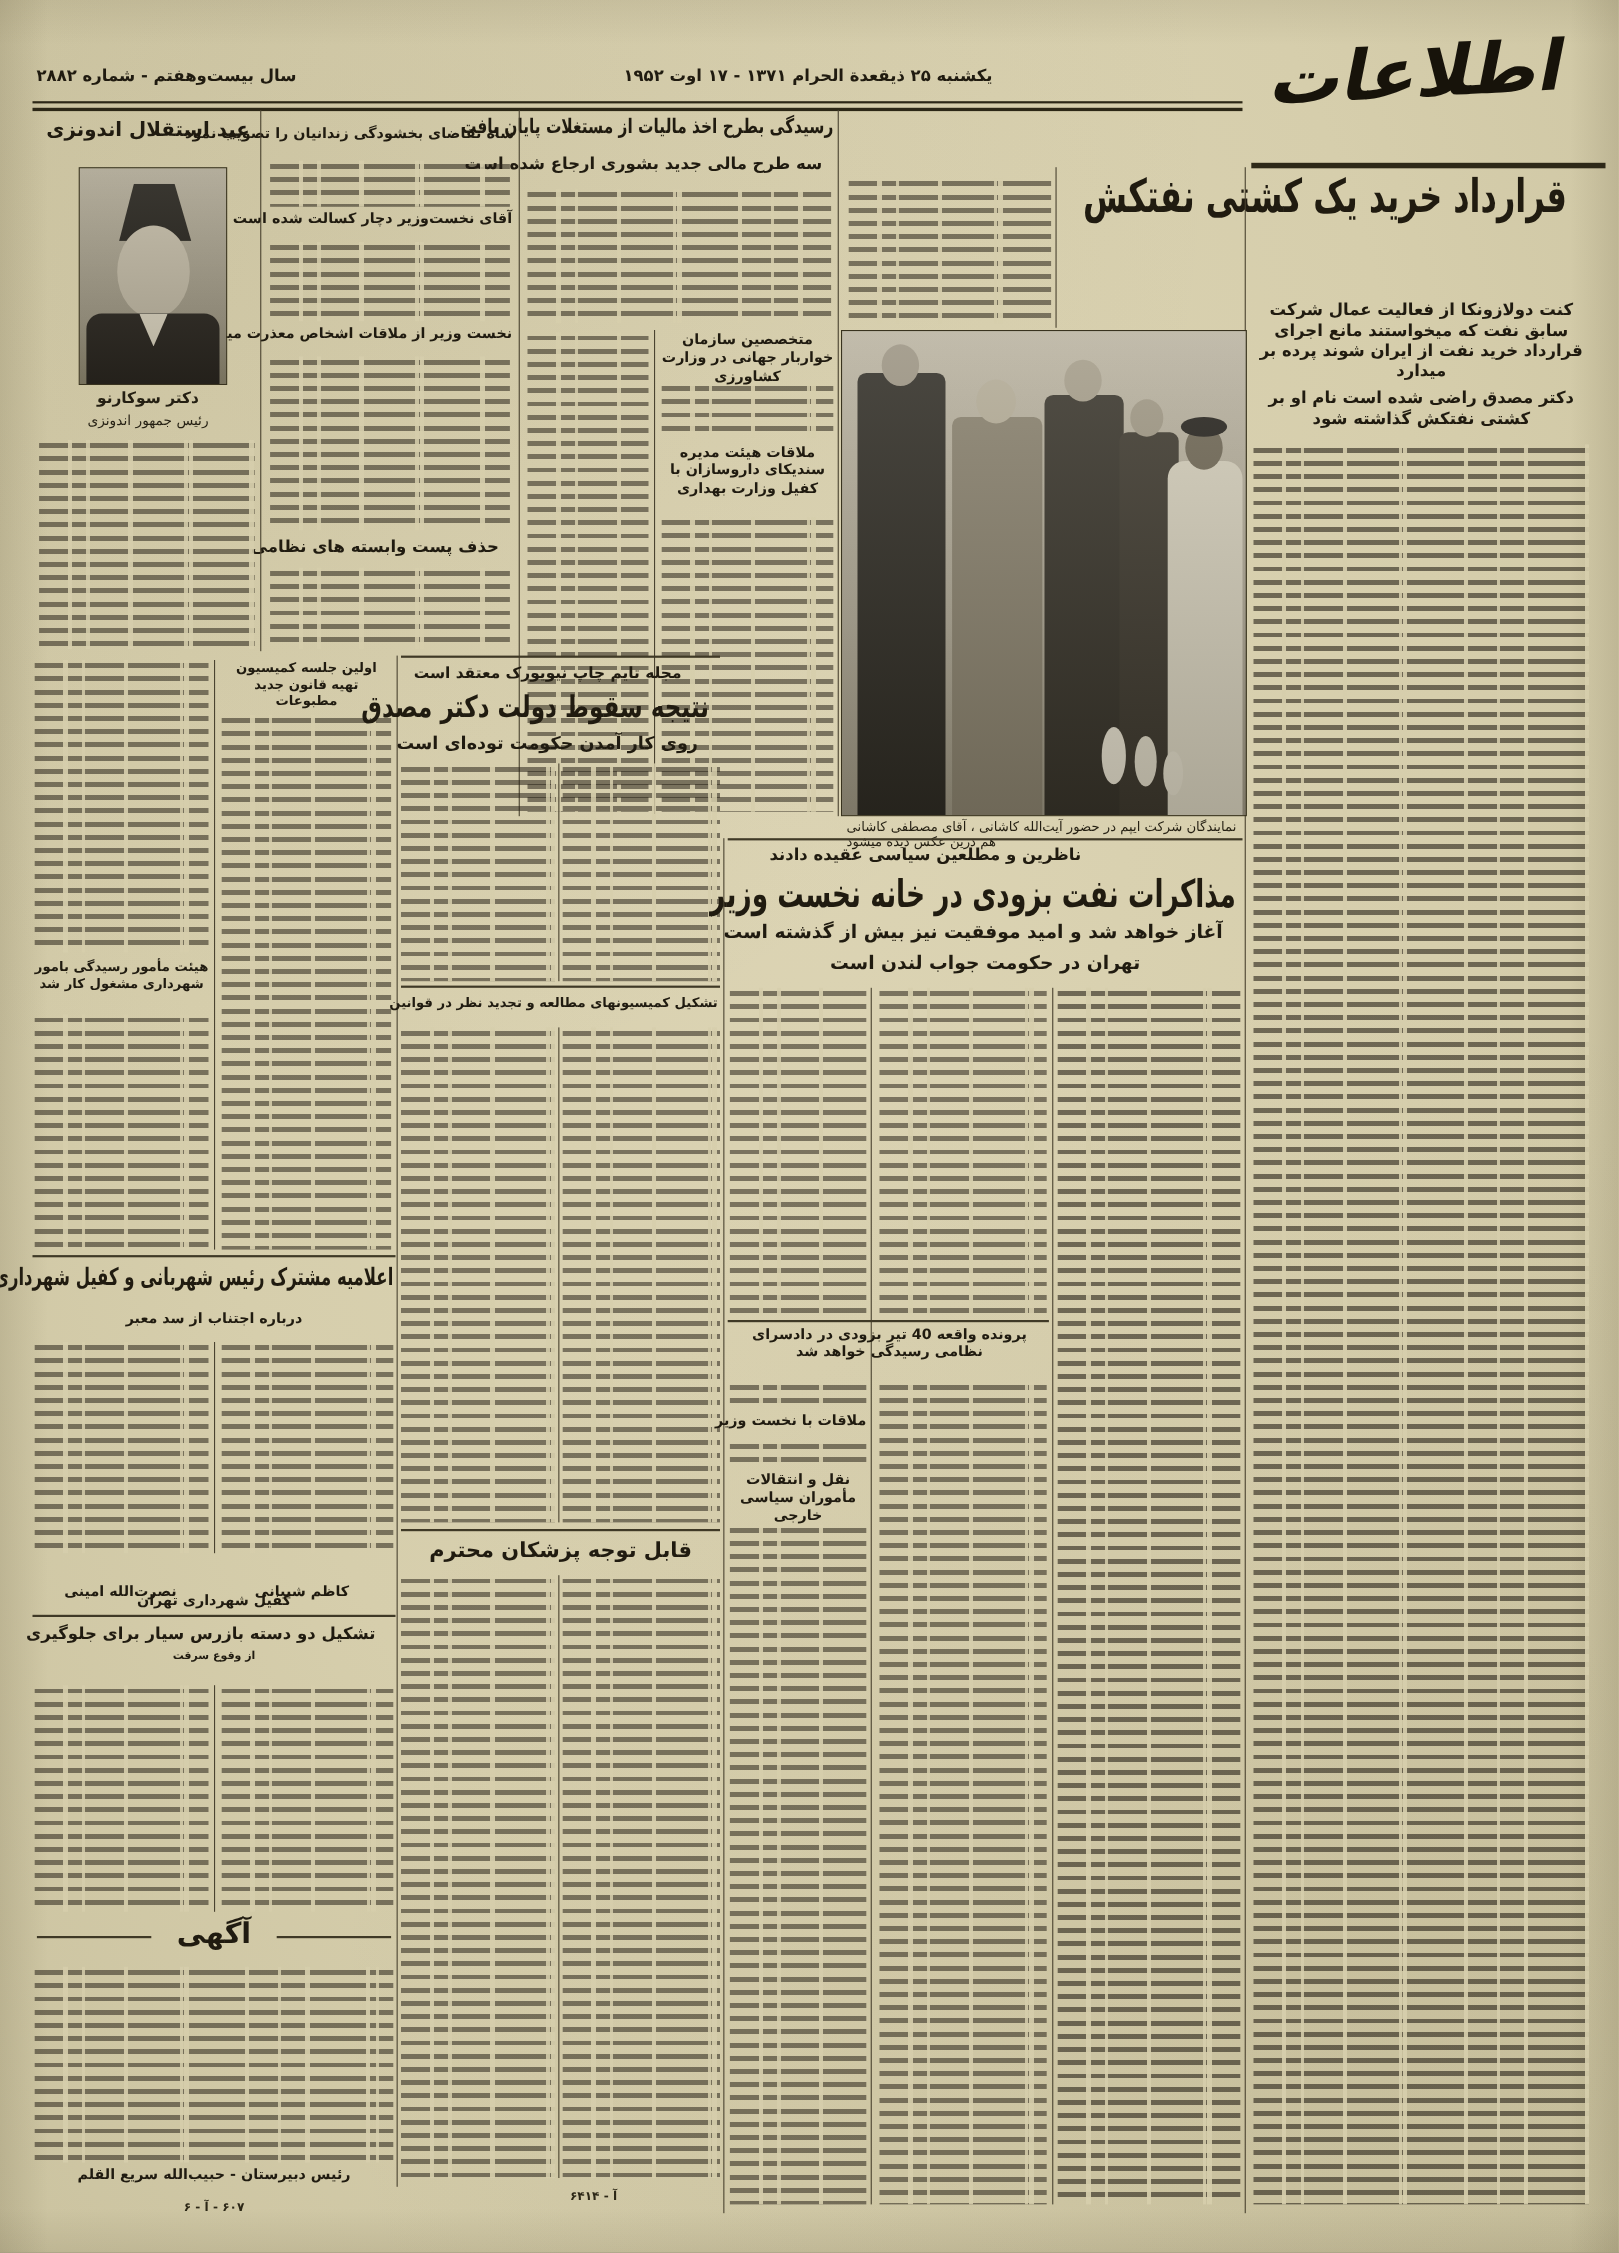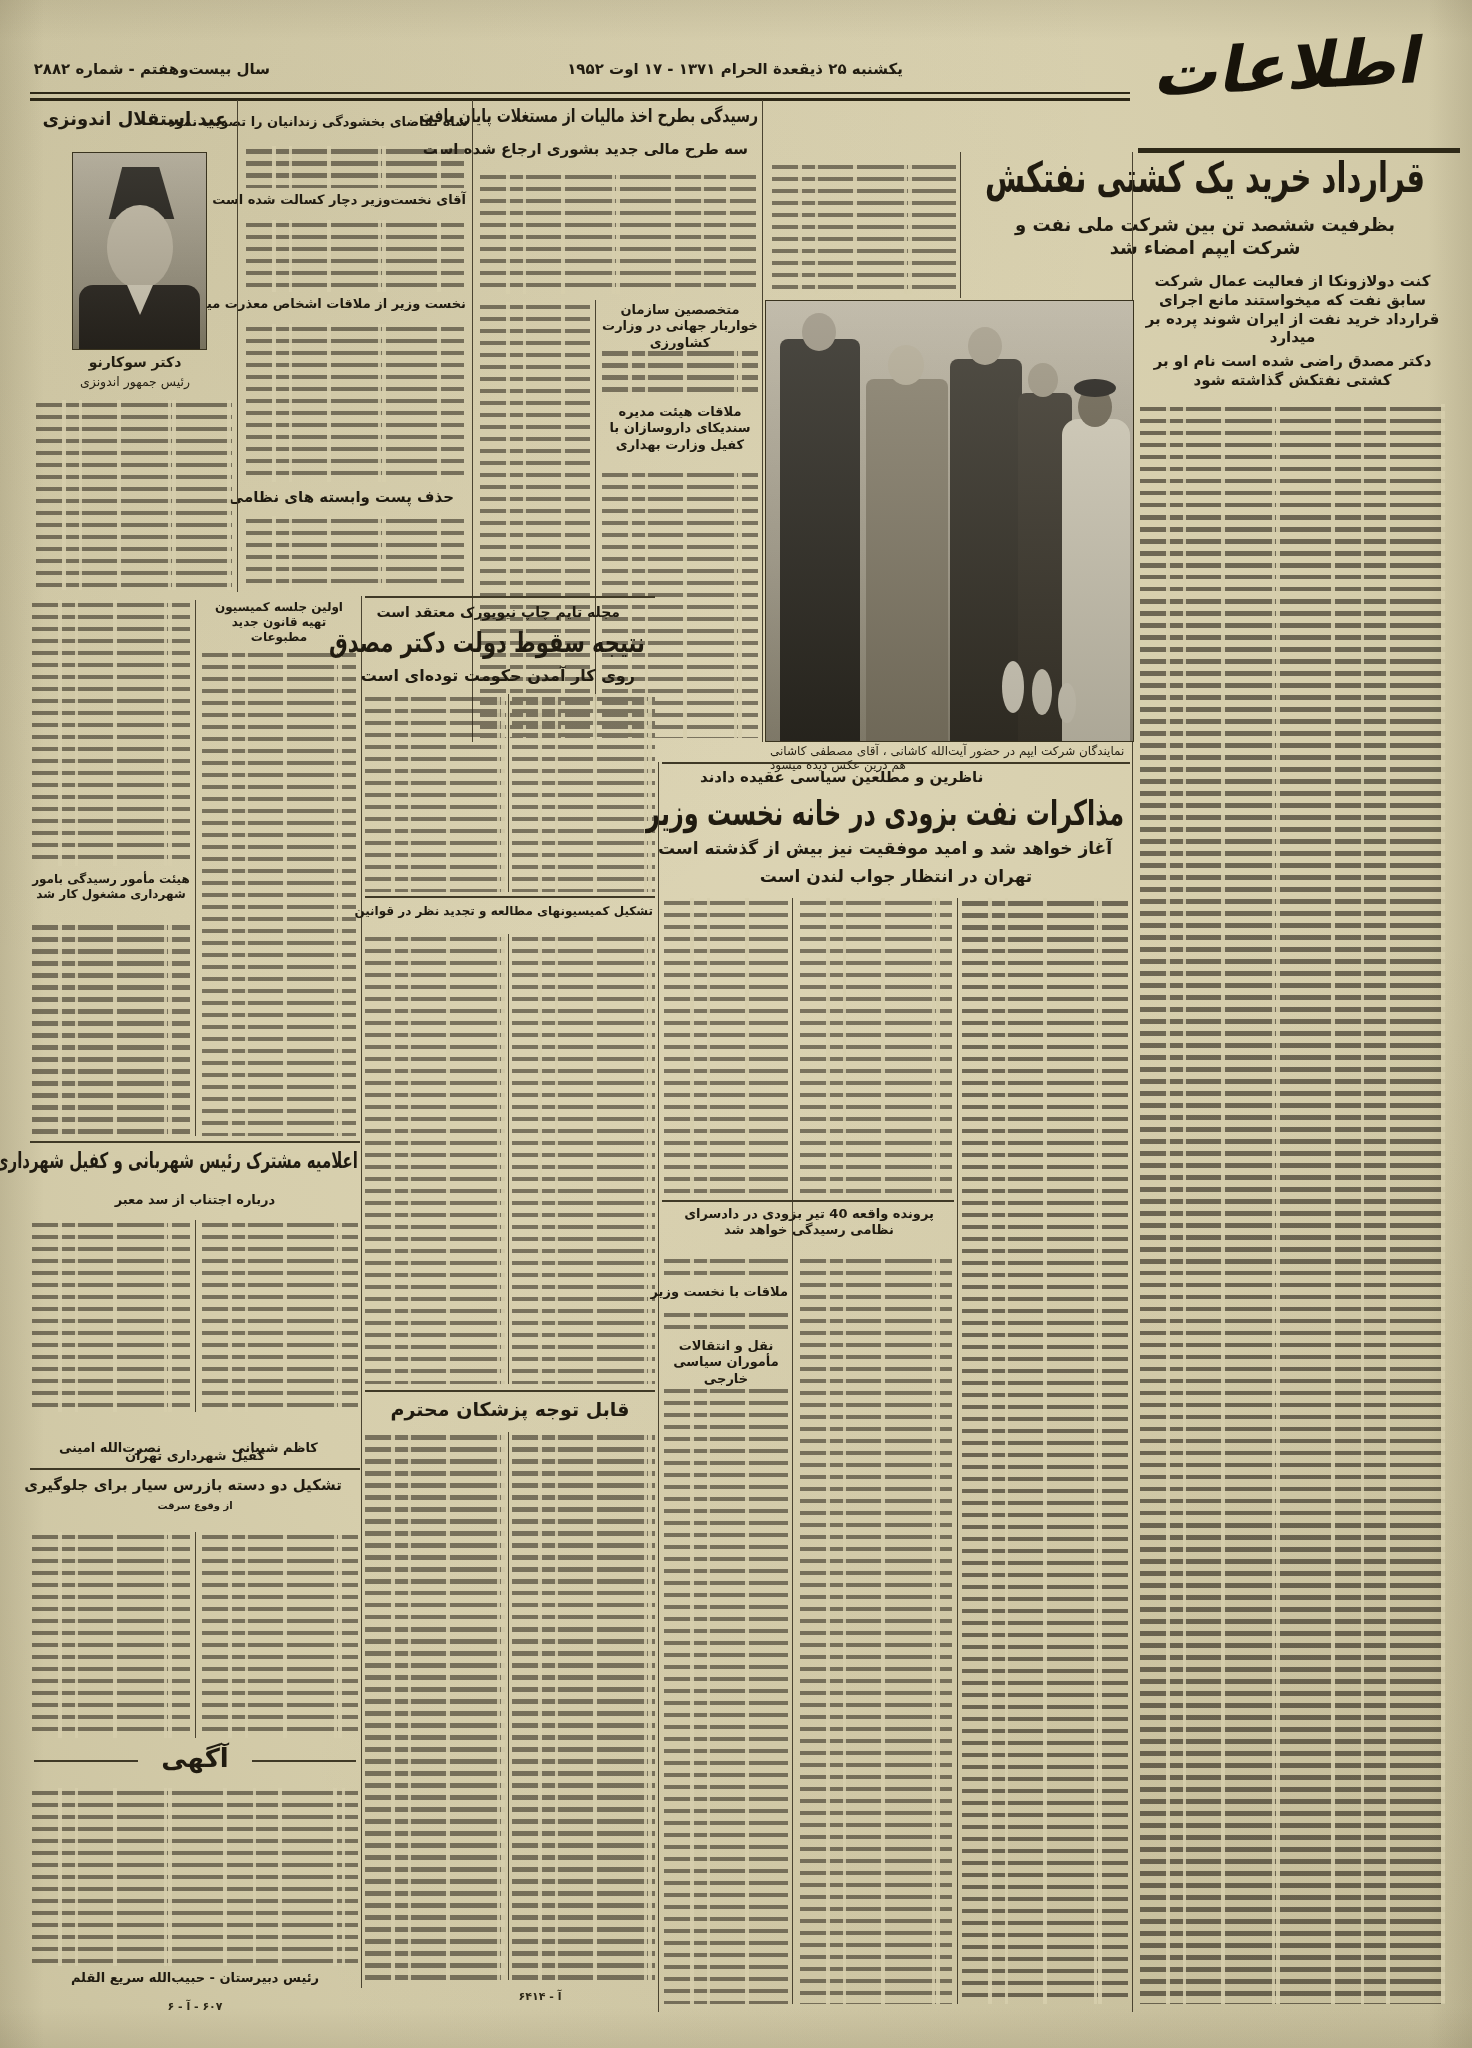--- a/index.html
+++ b/index.html
@@ -39,21 +39,20 @@
 
 <div class="page">
 
   <div class="hl nw" style="left:40px;top:60px;width:230px;font-size:15px;">سال بیست‌وهفتم - شماره ۲۸۸۲</div>
   <div class="hl nw" style="left:500px;top:60px;width:470px;font-size:15px;">یکشنبه ۲۵ ذیقعدة الحرام ۱۳۷۱ - ۱۷ اوت ۱۹۵۲</div>
   <div class="masthead" style="left:1120px;top:30px;width:340px;font-size:64px;">اطلاعات</div>
   <div class="rule2" style="left:30px;top:92px;width:1100px;"></div>
   <div class="hr thick" style="left:1138px;top:148px;width:322px;"></div>
 
   <div class="hl nw tall" style="left:965px;top:160px;width:480px;font-size:29px;">قرارداد خرید یک کشتی نفتکش</div>
-  <div class="hl" style="left:985px;top:214px;width:440px;font-size:18px;">بظرفیت ششصد تن بین شرکت ملی نفت و شرکت ایپم امضاء شد</div>
   <div class="hl" style="left:1140px;top:272px;width:305px;font-size:15px;">کنت دولازونکا از فعالیت عمال شرکت سابق نفت که میخواستند مانع اجرای قرارداد خرید نفت از ایران شوند پرده بر میدارد</div>
   <div class="hl" style="left:1150px;top:352px;width:285px;font-size:15px;">دکتر مصدق راضی شده است نام او بر کشتی نفتکش گذاشته شود</div>
   <div class="gk" style="left:772px;top:162px;width:184px;height:132px;"></div>
   <div class="vr" style="left:960px;top:152px;height:146px;"></div>
   <div class="gk dk" style="left:1140px;top:404px;width:305px;height:1600px;"></div>
   <div class="vr" style="left:1132px;top:152px;height:1860px;"></div>
 
   <div class="photo" style="left:765px;top:300px;width:367px;height:440px;background:linear-gradient(180deg,#b8b19e 0%,#aaa390 60%,#99927e 100%);">
     <div class="fig" style="left:14px;top:38px;width:80px;height:402px;background:#2e2b23;"></div>
     <div class="head-c" style="left:36px;top:12px;width:34px;height:38px;background:#9a9280;"></div>
@@ -158,21 +157,21 @@
   <div class="hr" style="left:365px;top:1390px;width:290px;"></div>
   <div class="hl nw" style="left:385px;top:1398px;width:250px;font-size:19px;">قابل توجه پزشکان محترم</div>
   <div class="gk" style="left:512px;top:1432px;width:143px;height:548px;"></div>
   <div class="gk" style="left:365px;top:1432px;width:140px;height:548px;"></div>
   <div class="vr" style="left:508px;top:1432px;height:548px;"></div>
   <div class="mark" style="left:480px;top:1990px;width:120px;">آ - ۶۴۱۴</div>
 
   <div class="hl nw" style="left:700px;top:768px;width:420px;font-size:15px;text-align:left;">ناظرین و مطلعین سیاسی عقیده دادند</div>
   <div class="hl nw tall" style="left:668px;top:798px;width:456px;font-size:24px;">مذاکرات نفت بزودی در خانه نخست وزیر</div>
   <div class="hl nw" style="left:680px;top:838px;width:432px;font-size:17px;">آغاز خواهد شد و امید موفقیت نیز بیش از گذشته است</div>
-  <div class="hl nw" style="left:740px;top:866px;width:312px;font-size:17px;">تهران در انتظار جواب لندن است</div>
+  <div class="hl nw" style="left:740px;top:866px;width:312px;font-size:17px;">تهران در حکومت جواب لندن است</div>
   <div class="gk dk" style="left:962px;top:898px;width:166px;height:1106px;"></div>
   <div class="gk" style="left:800px;top:898px;width:152px;height:298px;"></div>
   <div class="gk" style="left:664px;top:898px;width:124px;height:298px;"></div>
   <div class="vr" style="left:957px;top:898px;height:1106px;"></div>
   <div class="vr" style="left:792px;top:898px;height:1106px;"></div>
   <div class="vr" style="left:658px;top:762px;height:1250px;"></div>
 
   <div class="hr" style="left:662px;top:1200px;width:292px;"></div>
   <div class="hl" style="left:664px;top:1206px;width:290px;font-size:13px;">پرونده واقعه 40 تیر بزودی در دادسرای نظامی رسیدگی خواهد شد</div>
   <div class="gk" style="left:800px;top:1256px;width:152px;height:748px;"></div>

